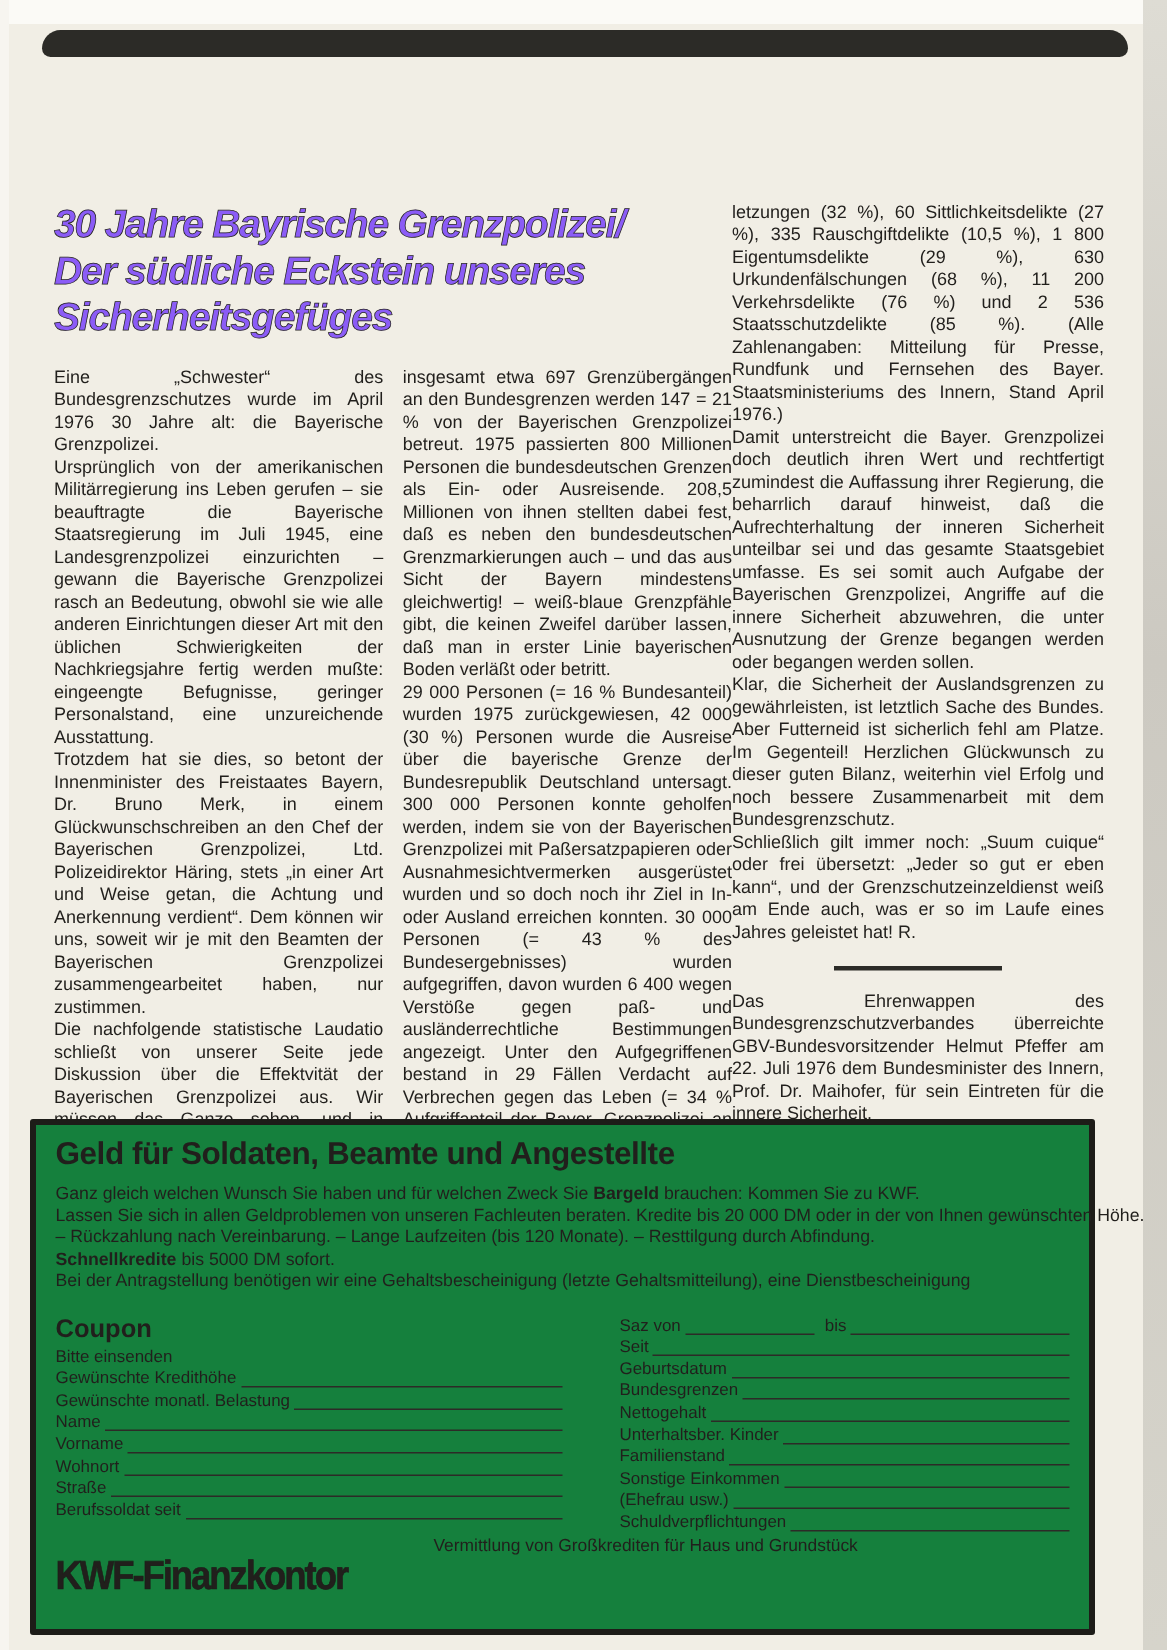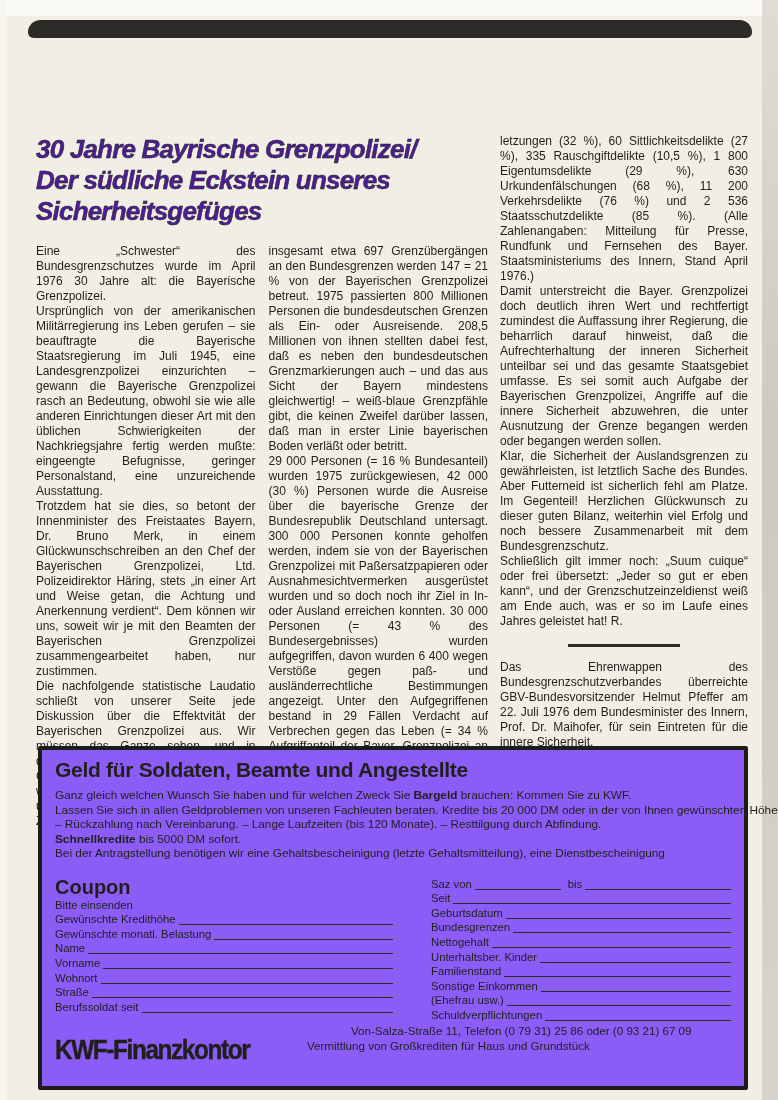--- a/index.html
+++ b/index.html
@@ -15,45 +15,45 @@
     background:linear-gradient(180deg,#dedcd4,#ccc9c1 40%,#d6d4cb);}
   .top-bar{
     position:absolute;left:28px;right:26px;top:20px;height:18px;
     background:#2c2b27;border-radius:22px 22px 10px 10px;
   }
   
   .article{position:absolute;left:36px;top:134px;width:712px;display:flex;}
   .left-wrap{width:452px;}
   .title{
     font-size:26px;font-weight:bold;font-style:italic;line-height:31px;
-    letter-spacing:-0.8px;color:#4c1d95;-webkit-text-stroke:0.5px #1f1e1a;
+    letter-spacing:-0.8px;color:#8b5cf6;-webkit-text-stroke:0.5px #1f1e1a;
     margin:0 0 17px 0;
   }
   .two-cols{display:flex;gap:13px;}
   .col{width:220px;}
-  .col3{width:248px;margin-left:12px;}
+  .col3{width:248px;}
   .body-p{
     margin:0;font-size:12px;line-height:15px;text-align:justify;
     hyphens:auto;-webkit-hyphens:auto;
   }
   .rule{width:112px;border:none;border-top:3px solid #2c2b27;margin:15px auto 13px auto;}
   .caption{font-size:12px;line-height:15px;text-align:justify;margin:0;}
   
   .ad-box{
-    position:absolute;left:38px;top:746px;width:710px;height:344px;
+    position:absolute;left:20px;top:746px;width:710px;height:344px;
     box-sizing:border-box;border:4px solid #1d1c18;border-radius:2px;
-    background:#8b5cf6;padding:7px 13px 8px 13px;
+    background:#15803d;padding:7px 13px 8px 13px;
   }
   .ad-headline{font-size:21px;font-weight:bold;letter-spacing:-0.3px;margin:1px 0 6px 0;}
   .intro-line{font-size:11.8px;line-height:14.6px;white-space:nowrap;}
   .intro-line .b{font-weight:bold;}
   .coupon{display:flex;margin-top:15px;}
   .coupon-left{width:338px;}
   .coupon-right{flex:1;margin-left:38px;}
-  .coupon-heading{font-size:20px;font-weight:bold;height:21px;}
+  .coupon-heading{font-size:17px;font-weight:bold;height:21px;}
   .c-row{display:flex;align-items:flex-end;height:14.6px;font-size:11.3px;line-height:13px;justify-content:space-between;}
   .c-label{white-space:nowrap;}
   .c-label2{margin-left:7px;}
   .c-fill{flex:1;border-bottom:1.3px solid #2c2b27;margin-left:3px;margin-bottom:1px;height:0;}
   .c-fill-short{flex:0 0 86px;}
   
   .ad-footer{display:flex;}
   .brand{
     font-size:27px;font-weight:bold;letter-spacing:-1.5px;margin-top:13px;
     transform:scaleX(0.9);transform-origin:left center;white-space:nowrap;
@@ -194,19 +194,18 @@
         <div class="c-row">
           <span class="c-label">Schuldverpflichtungen</span>
           <span class="c-fill"></span>
         </div>
       </div>
   </div>
 
   <div class="ad-footer">
     <div class="brand">KWF-Finanzkontor</div>
     <div class="footer-right">
-      <div class="contact2">Von-Salza-Straße 11, Telefon (0 79 31) 25 86 oder (0 93 21) 67 09</div>
       <div class="contact3">Vermittlung von Großkrediten für Haus und Grundstück</div>
     </div>
   </div>
 </div>
 
 <div class="page-number">25</div>
 
 </body></html>

